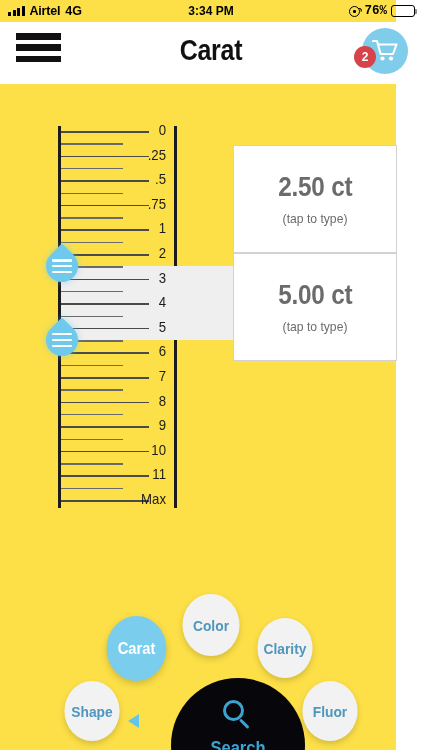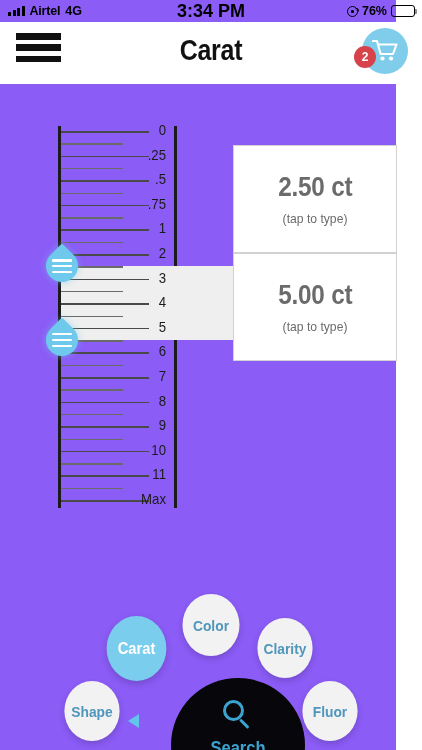--- a/index.html
+++ b/index.html
@@ -5,51 +5,51 @@
   * { box-sizing: border-box; margin: 0; padding: 0; }
   html, body {
     width: 422px; height: 750px;
     background: #ffffff;
     font-family: "Liberation Sans", sans-serif;
     overflow: hidden;
   }
   #app {
     position: relative;
     width: 396px; height: 750px;
-    background: #8b5cf6;
+    background: #fde047;
   }
 
   
   .statusbar {
     position: absolute; top: 0; left: 0;
     width: 422px; height: 22px;
     display: flex; align-items: center;
     font-size: 12.5px; font-weight: bold; color: #000;
   }
   .sb-left { position: absolute; left: 8px; display: flex; align-items: center; gap: 5px; }
   .signal { display: flex; align-items: flex-end; gap: 1.5px; height: 9px; }
   .signal i { display: block; width: 3px; background: #000; border-radius: .5px; }
   .signal i:nth-child(1) { height: 4px; }
   .signal i:nth-child(2) { height: 6px; }
   .signal i:nth-child(3) { height: 8px; }
   .signal i:nth-child(4) { height: 10px; }
   .sb-carrier { font-size: 12.5px; letter-spacing: -0.2px; }
   .sb-net { font-size: 12.5px; }
-  .sb-center { position: absolute; left: 0; width: 422px; text-align: center; font-size: 18px; }
+  .sb-center { position: absolute; left: 0; width: 422px; text-align: center; font-size: 12px; }
   .sb-right { position: absolute; right: 7px; display: flex; align-items: center; gap: 4px; }
   .lock-icon { width: 11px; height: 11px; position: relative; }
   .lock-icon .ring { position: absolute; inset: 0; border: 1.3px solid #000; border-radius: 50%; }
   .lock-icon .shackle {
     position: absolute; right: -1.5px; top: 2.2px;
     width: 4px; height: 4px; border: 1.3px solid #000;
     border-left: none; border-bottom: none; border-radius: 0 3px 0 0;
     transform: rotate(10deg);
   }
   .lock-icon .dot { position:absolute; left:4px; top:4px; width:3px; height:3px; background:#000; border-radius:1px; }
-  .sb-batt-pct { font-size: 12.5px; }
+  .sb-batt-pct { font-size: 12.5px; font-family: Liberation Mono, monospace; }
   .battery { width: 24px; height: 11.5px; border: 1.2px solid #000; border-radius: 3px; position: relative; padding: 1.2px; }
   .battery .fill { height: 100%; background: #FBC700; border-radius: 1.4px; }
   .battery .cap { position: absolute; right: -3.4px; top: 3px; width: 2px; height: 5px; background: #000; border-radius: 0 1px 1px 0; opacity: .45; }
 
   
   .header {
     position: absolute; top: 22px; left: 0;
     width: 422px; height: 62px;
     background: #fff;
   }

